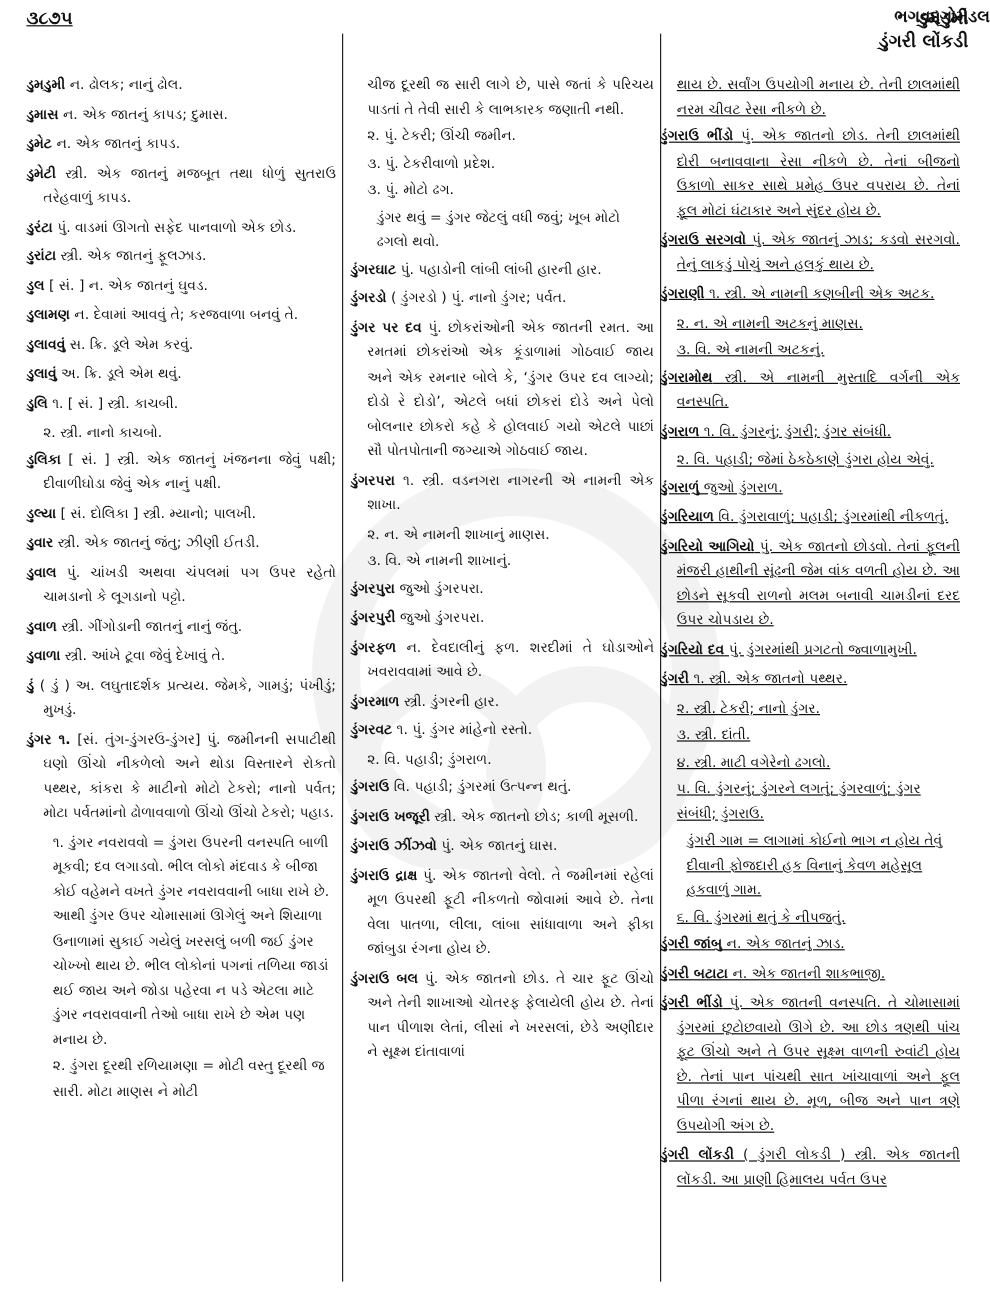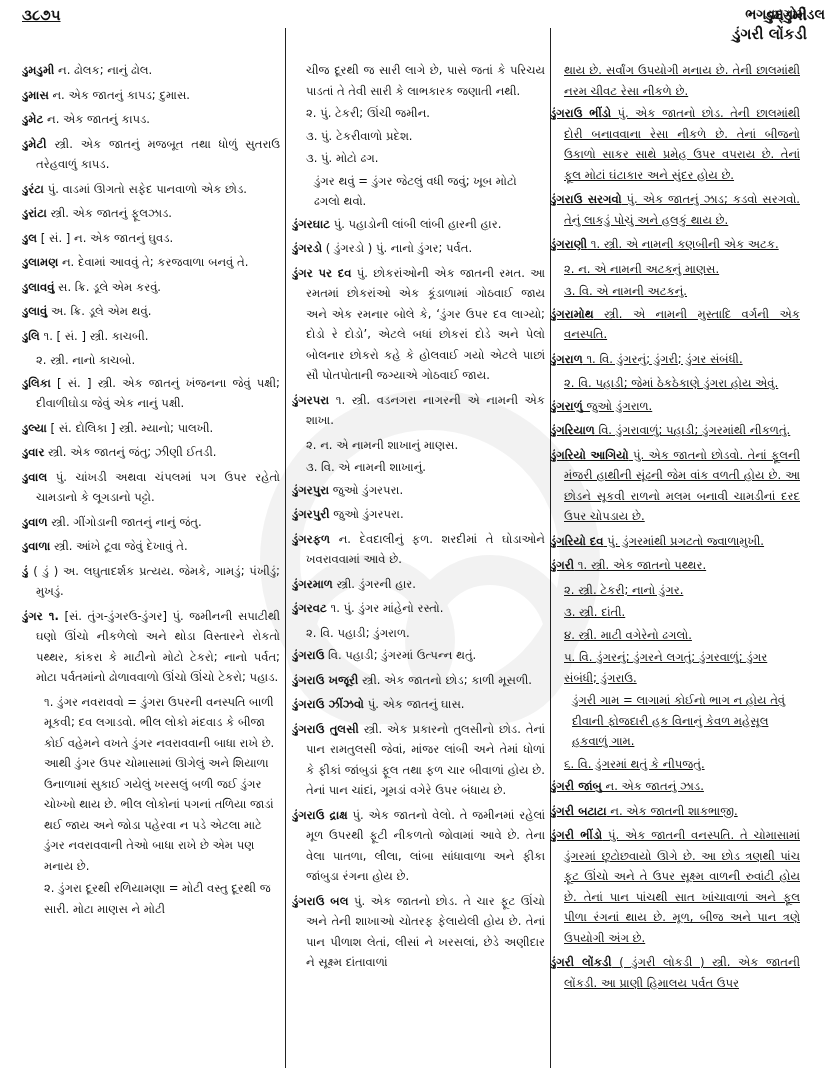--- a/index.html
+++ b/index.html
@@ -89,21 +89,20 @@
       <div class="sub">૩. વિ. એ નામની શાખાનું.</div>
       <div class="entry"><span class="hw">ડુંગરપુરા</span><span> જુઓ ડુંગરપરા.</span></div>
       <div class="entry"><span class="hw">ડુંગરપુરી</span><span> જુઓ ડુંગરપરા.</span></div>
       <div class="entry"><span class="hw">ડુંગરફળ</span><span> ન. દેવદાલીનું ફળ. શરદીમાં તે ઘોડાઓને ખવરાવવામાં આવે છે.</span></div>
       <div class="entry"><span class="hw">ડુંગરમાળ</span><span> સ્ત્રી. ડુંગરની હાર.</span></div>
       <div class="entry"><span class="hw">ડુંગરવટ</span><span> ૧. પું. ડુંગર માંહેનો રસ્તો.</span></div>
       <div class="sub">૨. વિ. પહાડી; ડુંગરાળ.</div>
       <div class="entry"><span class="hw">ડુંગરાઉ</span><span> વિ. પહાડી; ડુંગરમાં ઉત્પન્ન થતું.</span></div>
       <div class="entry"><span class="hw">ડુંગરાઉ ખજૂરી</span><span> સ્ત્રી. એક જાતનો છોડ; કાળી મૂસળી.</span></div>
       <div class="entry"><span class="hw">ડુંગરાઉ ઝીંઝવો</span><span> પું. એક જાતનું ઘાસ.</span></div>
-      <div class="entry"><span class="hw">ડુંગરાઉ તુલસી</span><span> સ્ત્રી. એક પ્રકારનો તુલસીનો છોડ. તેનાં પાન રામતુલસી જેવાં, માંજર લાંબી અને તેમાં ધોળાં કે ફીકાં જાંબુડાં ફૂલ તથા ફળ ચાર બીવાળાં હોય છે. તેનાં પાન ચાંદાં, ગૂમડાં વગેરે ઉપર બંધાય છે.</span></div>
       <div class="entry"><span class="hw">ડુંગરાઉ દ્રાક્ષ</span><span> પું. એક જાતનો વેલો. તે જમીનમાં રહેલાં મૂળ ઉપરથી ફૂટી નીકળતો જોવામાં આવે છે. તેના વેલા પાતળા, લીલા, લાંબા સાંધાવાળા અને ફીકા જાંબુડા રંગના હોય છે.</span></div>
       <div class="entry"><span class="hw">ડુંગરાઉ બલ</span><span> પું. એક જાતનો છોડ. તે ચાર ફૂટ ઊંચો અને તેની શાખાઓ ચોતરફ ફેલાયેલી હોય છે. તેનાં પાન પીળાશ લેતાં, લીસાં ને ખરસલાં, છેડે અણીદાર ને સૂક્ષ્મ દાંતાવાળાં</span></div>
     </div>
   <div class="col col3">
       <div class="cont">થાય છે. સર્વાંગ ઉપયોગી મનાય છે. તેની છાલમાંથી નરમ ચીવટ રેસા નીકળે છે.</div>
       <div class="entry"><span class="hw">ડુંગરાઉ ભીંડો</span><span> પું. એક જાતનો છોડ. તેની છાલમાંથી દોરી બનાવવાના રેસા નીકળે છે. તેનાં બીજનો ઉકાળો સાકર સાથે પ્રમેહ ઉપર વપરાય છે. તેનાં ફૂલ મોટાં ઘંટાકાર અને સુંદર હોય છે.</span></div>
       <div class="entry"><span class="hw">ડુંગરાઉ સરગવો</span><span> પું. એક જાતનું ઝાડ; કડવો સરગવો. તેનું લાકડું પોચું અને હલકું થાય છે.</span></div>
       <div class="entry"><span class="hw">ડુંગરાણી</span><span> ૧. સ્ત્રી. એ નામની કણબીની એક અટક.</span></div>
       <div class="sub">૨. ન. એ નામની અટકનું માણસ.</div>
       <div class="sub">૩. વિ. એ નામની અટકનું.</div>

